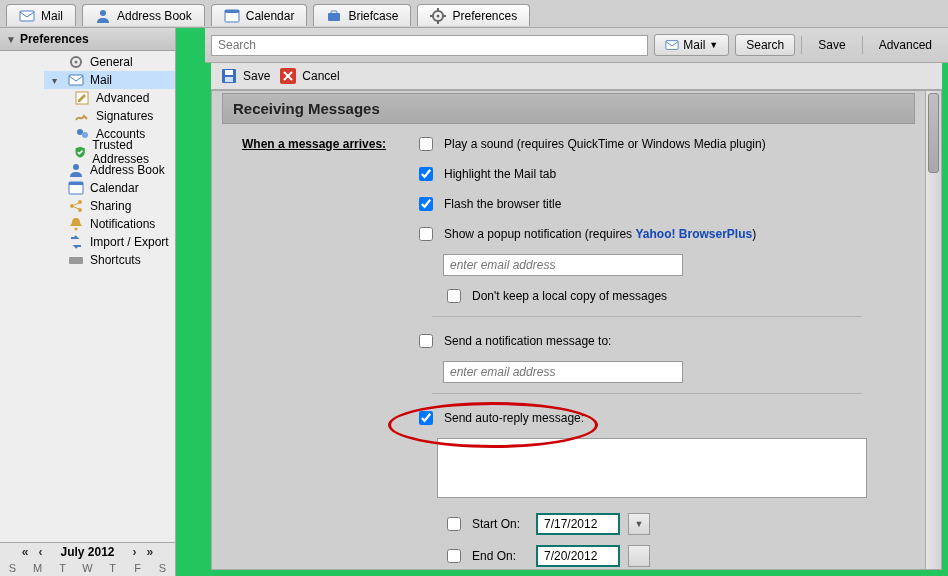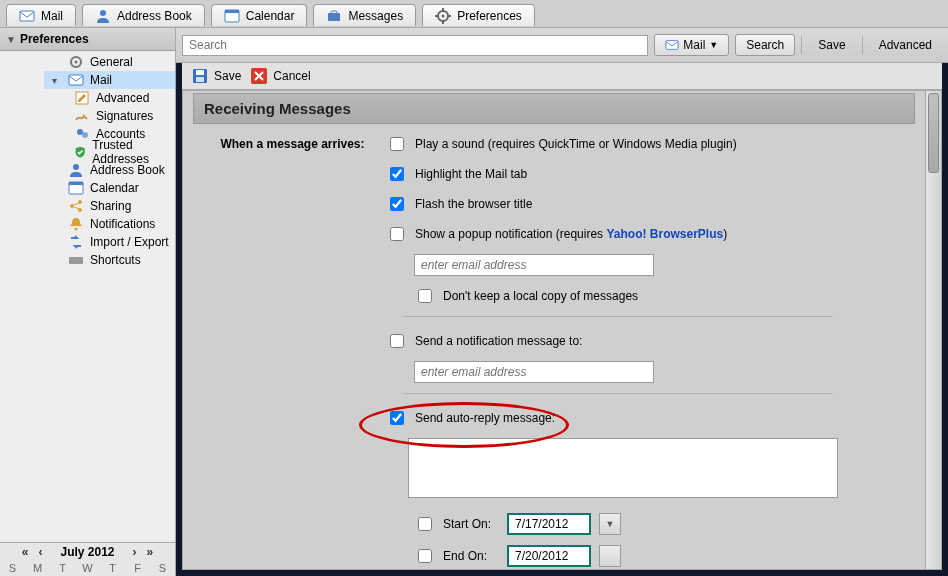--- a/index.html
+++ b/index.html
@@ -27,21 +27,21 @@
   .tnode .exp { width:10px; color:#555; font-size:10px; }
   .tnode .ico { width:16px; height:16px; display:flex; align-items:center; justify-content:center; }
 
   .mini-cal { border-top:1px solid #a8a8a8; background:#e6e6e6; }
   .mini-cal .nav { display:flex; align-items:center; justify-content:center; gap:6px; padding:2px 0; font-weight:bold; }
   .mini-cal .nav span.btn { cursor:pointer; padding:0 2px; color:#333; }
   .mini-cal .dow { display:flex; justify-content:space-around; color:#666; font-size:11px; padding:1px 0 2px;}
   .mini-cal .dow span{ width:14px; text-align:center; }
 
   
-  .content-col { flex:1; display:flex; flex-direction:column; background:#0f172a; min-width:0; }
+  .content-col { flex:1; display:flex; flex-direction:column; background:#22c55e; min-width:0;padding-left:29px; }
 
   .searchbar { display:flex; align-items:center; gap:6px; padding:6px 6px; background:linear-gradient(#d9d9d9,#cccccc);
                border-bottom:1px solid #a8a8a8; }
   .searchbar input.search { flex:1; height:21px; border:1px solid #a0a0a0; padding:0 6px; font-size:12px; background:#fff; }
   .sbtn { display:flex; align-items:center; gap:4px; height:22px; padding:0 10px; border:1px solid #9a9a9a; border-radius:3px;
           background:linear-gradient(#f5f5f5,#dcdcdc); cursor:pointer; font-size:12px; }
   .sbtn.flat { border:none; background:none; }
   .sep { width:1px; height:18px; background:#aaa; }
 
   .toolbar { display:flex; align-items:center; gap:10px; padding:5px 10px; background:#e2e2e2; border-bottom:1px solid #a8a8a8;
@@ -54,21 +54,21 @@
   .content-scroll { position:relative; flex:1; margin:0 6px 6px 6px; background:#cfcfcf; border:1px solid #a8a8a8; overflow:hidden; }
   .scroll-inner { position:absolute; inset:0 16px 0 0; overflow:hidden; padding:2px 10px 0 10px; }
   .fake-vscroll { position:absolute; right:0; top:0; bottom:0; width:16px; background:linear-gradient(90deg,#e5e5e5,#d4d4d4); border-left:1px solid #aaa; }
   .fake-vscroll .thumb { position:absolute; left:2px; right:2px; top:2px; height:80px; background:linear-gradient(#c0c0c0,#a8a8a8);
                           border:1px solid #888; border-radius:3px; }
 
   .section-hdr { background:linear-gradient(#b9b9b9,#aaaaaa); border:1px solid #9a9a9a; padding:6px 10px; font-weight:bold; font-size:15px; color:#222; }
   .section-body { padding:10px 10px 0 20px; }
 
   .row { display:flex; align-items:center; gap:8px; margin-bottom:10px; }
-  .row .lbl { width:165px; text-align:center; font-weight:bold; padding-right:6px; }
+  .row .lbl { width:165px; text-align:left; font-weight:bold; padding-right:6px;text-decoration:underline; }
   .row .indent { width:165px; }
   .opt { display:flex; align-items:center; gap:8px; }
   input[type=checkbox] { width:14px; height:14px; }
   .txt { height:22px; width:240px; border:1px solid #9a9a9a; padding:0 6px; color:#888; font-style:italic; font-size:12px; }
   .date { height:22px; width:84px; border:2px solid #0f766e; padding:0 6px; font-size:12px; background:#fff;}
   .date-btn { width:22px; height:22px; border:1px solid #9a9a9a; background:linear-gradient(#eee,#d6d6d6); display:flex;
               align-items:center; justify-content:center; cursor:pointer; }
   .hr { border-top:1px solid #b3b3b3; margin:6px 0 14px 0; width:430px; margin-left:190px;}
   textarea.reply { margin-left:195px; width:430px; height:60px; border:1px solid #9a9a9a; background:#fff; resize:none; }
   a.link { color:#1348b8; text-decoration:none;font-weight:bold; }
@@ -109,21 +109,21 @@
       </span>
       <span>Calendar</span>
     </div>
     <div class="tab">
       <span class="ico">
         <svg viewBox="0 0 16 16">
             <rect x="2" y="5" width="12" height="8" rx="1" fill="#4a7ec9"></rect>
             <rect x="5" y="3" width="6" height="3" rx="1" fill="none" stroke="#4a7ec9"></rect>
           </svg>
       </span>
-      <span>Messages</span>
+      <span>Briefcase</span>
     </div>
     <div class="tab active">
       <span class="ico">
         <svg viewBox="0 0 16 16">
             <circle cx="8" cy="8" r="5" fill="none" stroke="#666" stroke-width="2"></circle>
             <circle cx="8" cy="8" r="1.5" fill="#666"></circle>
             <g stroke="#666" stroke-width="2">
               <line x1="8" y1="0" x2="8" y2="3"></line>
               <line x1="8" y1="13" x2="8" y2="16"></line>
               <line x1="0" y1="8" x2="3" y2="8"></line>

